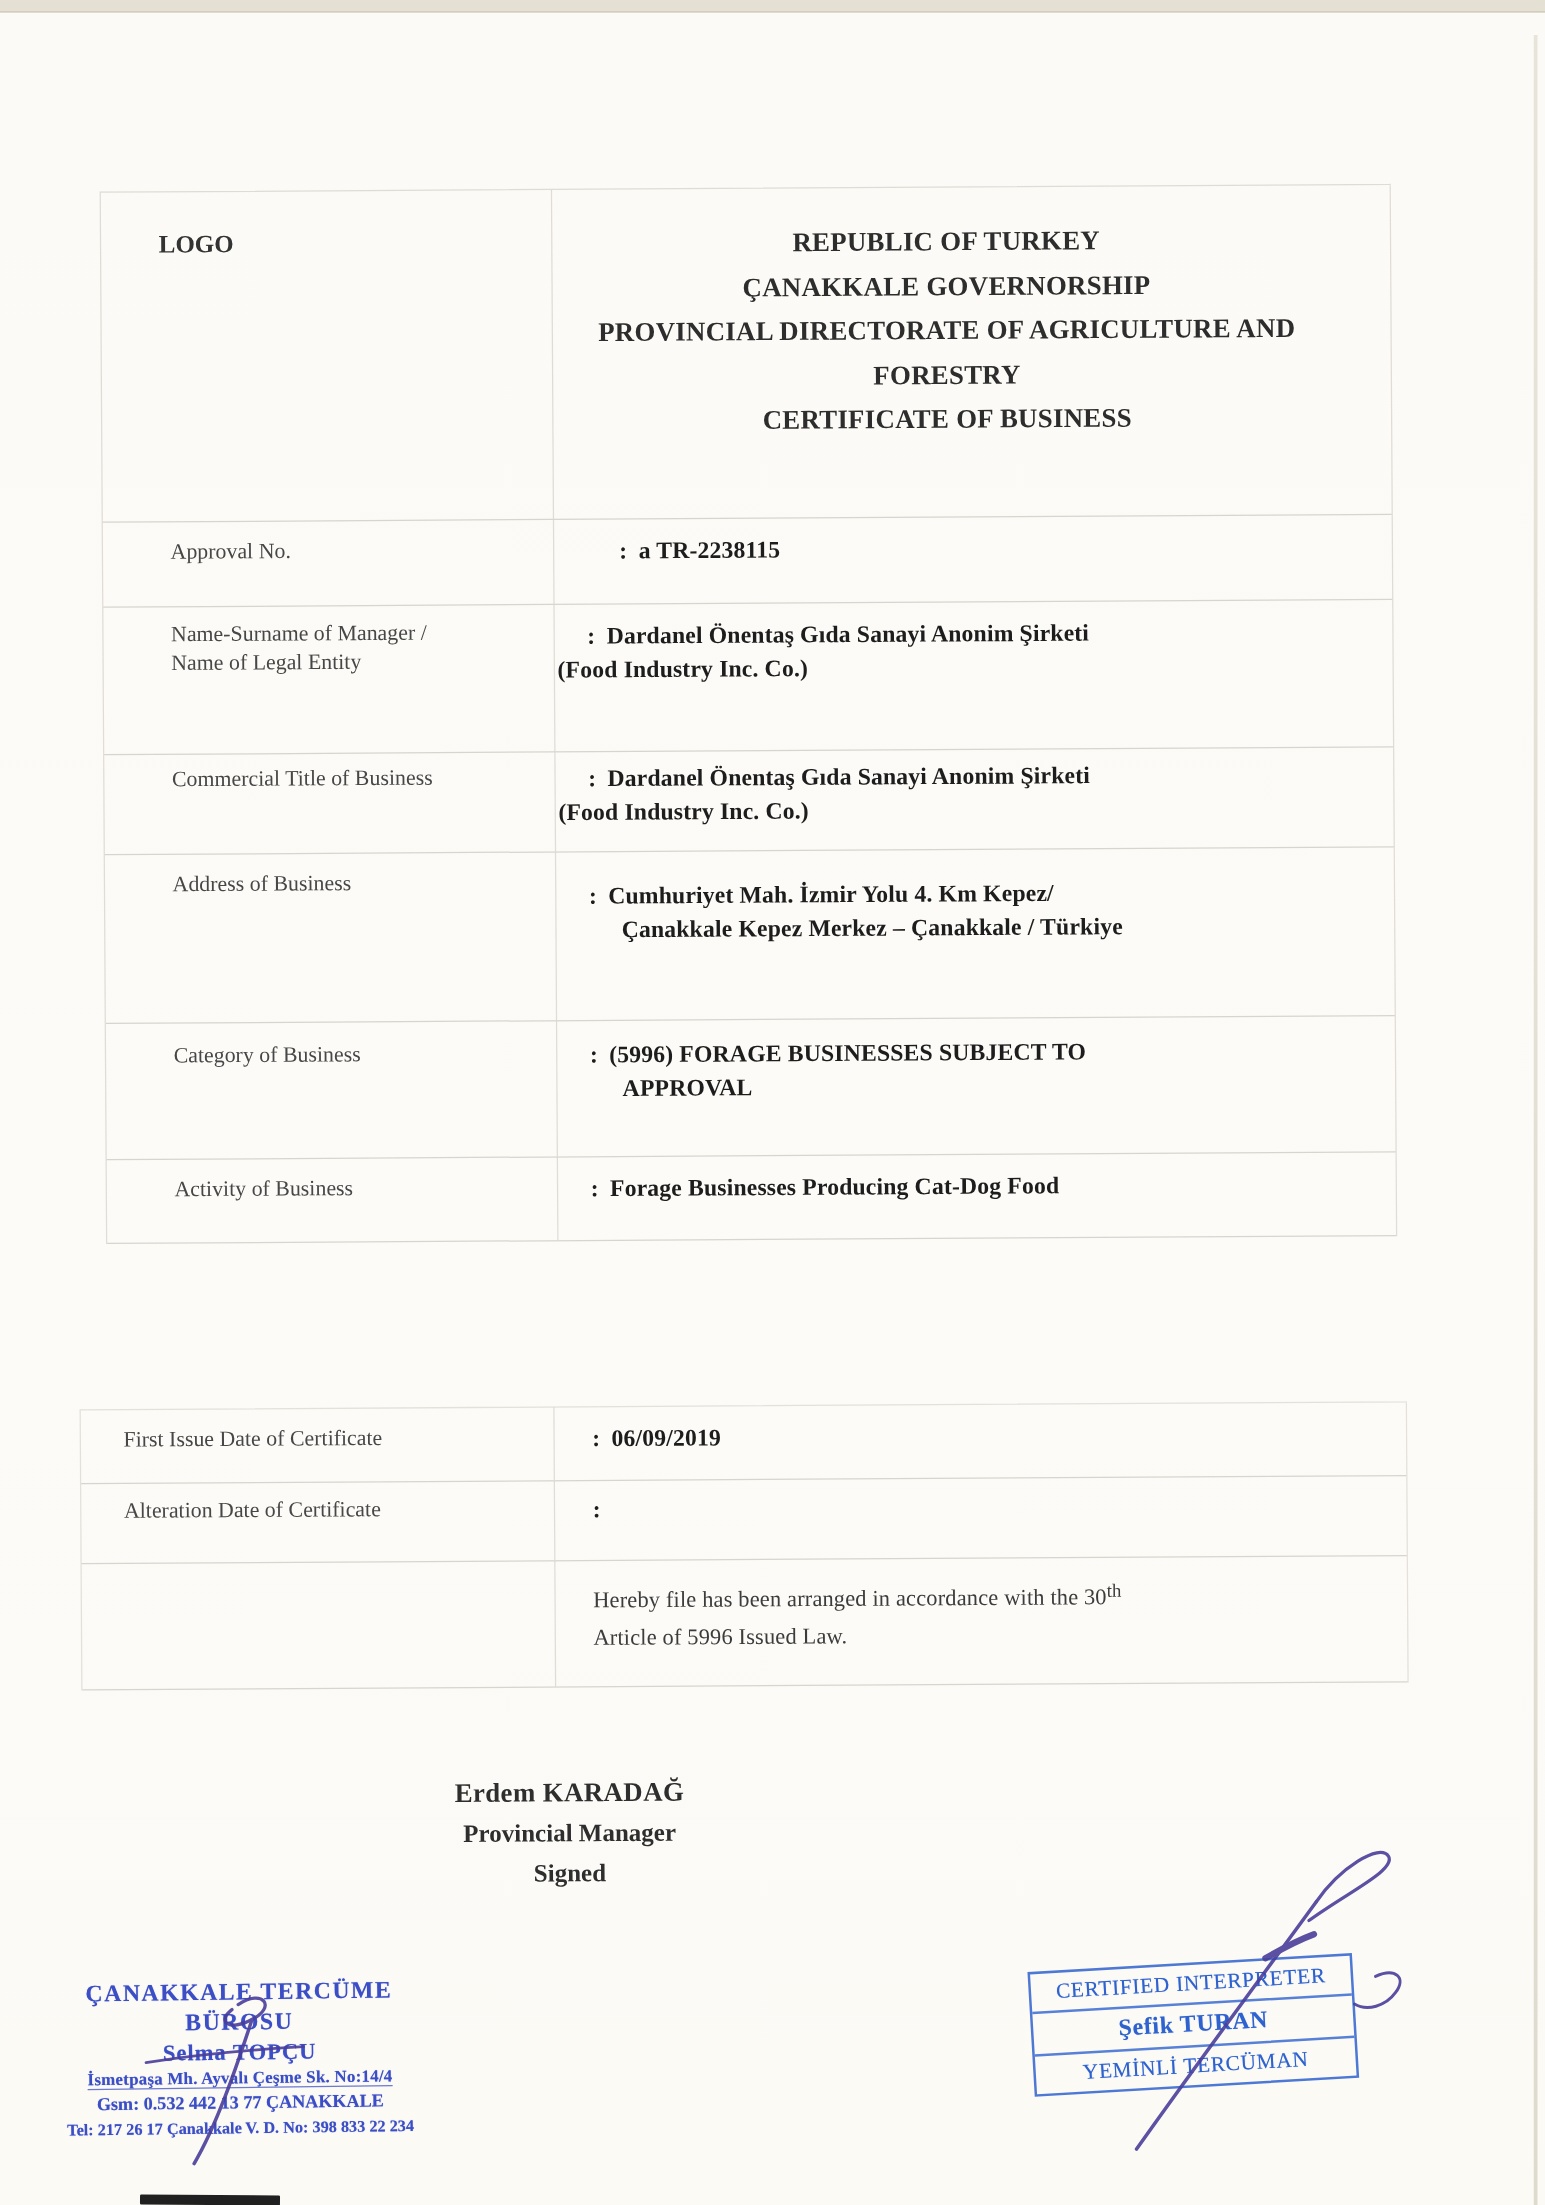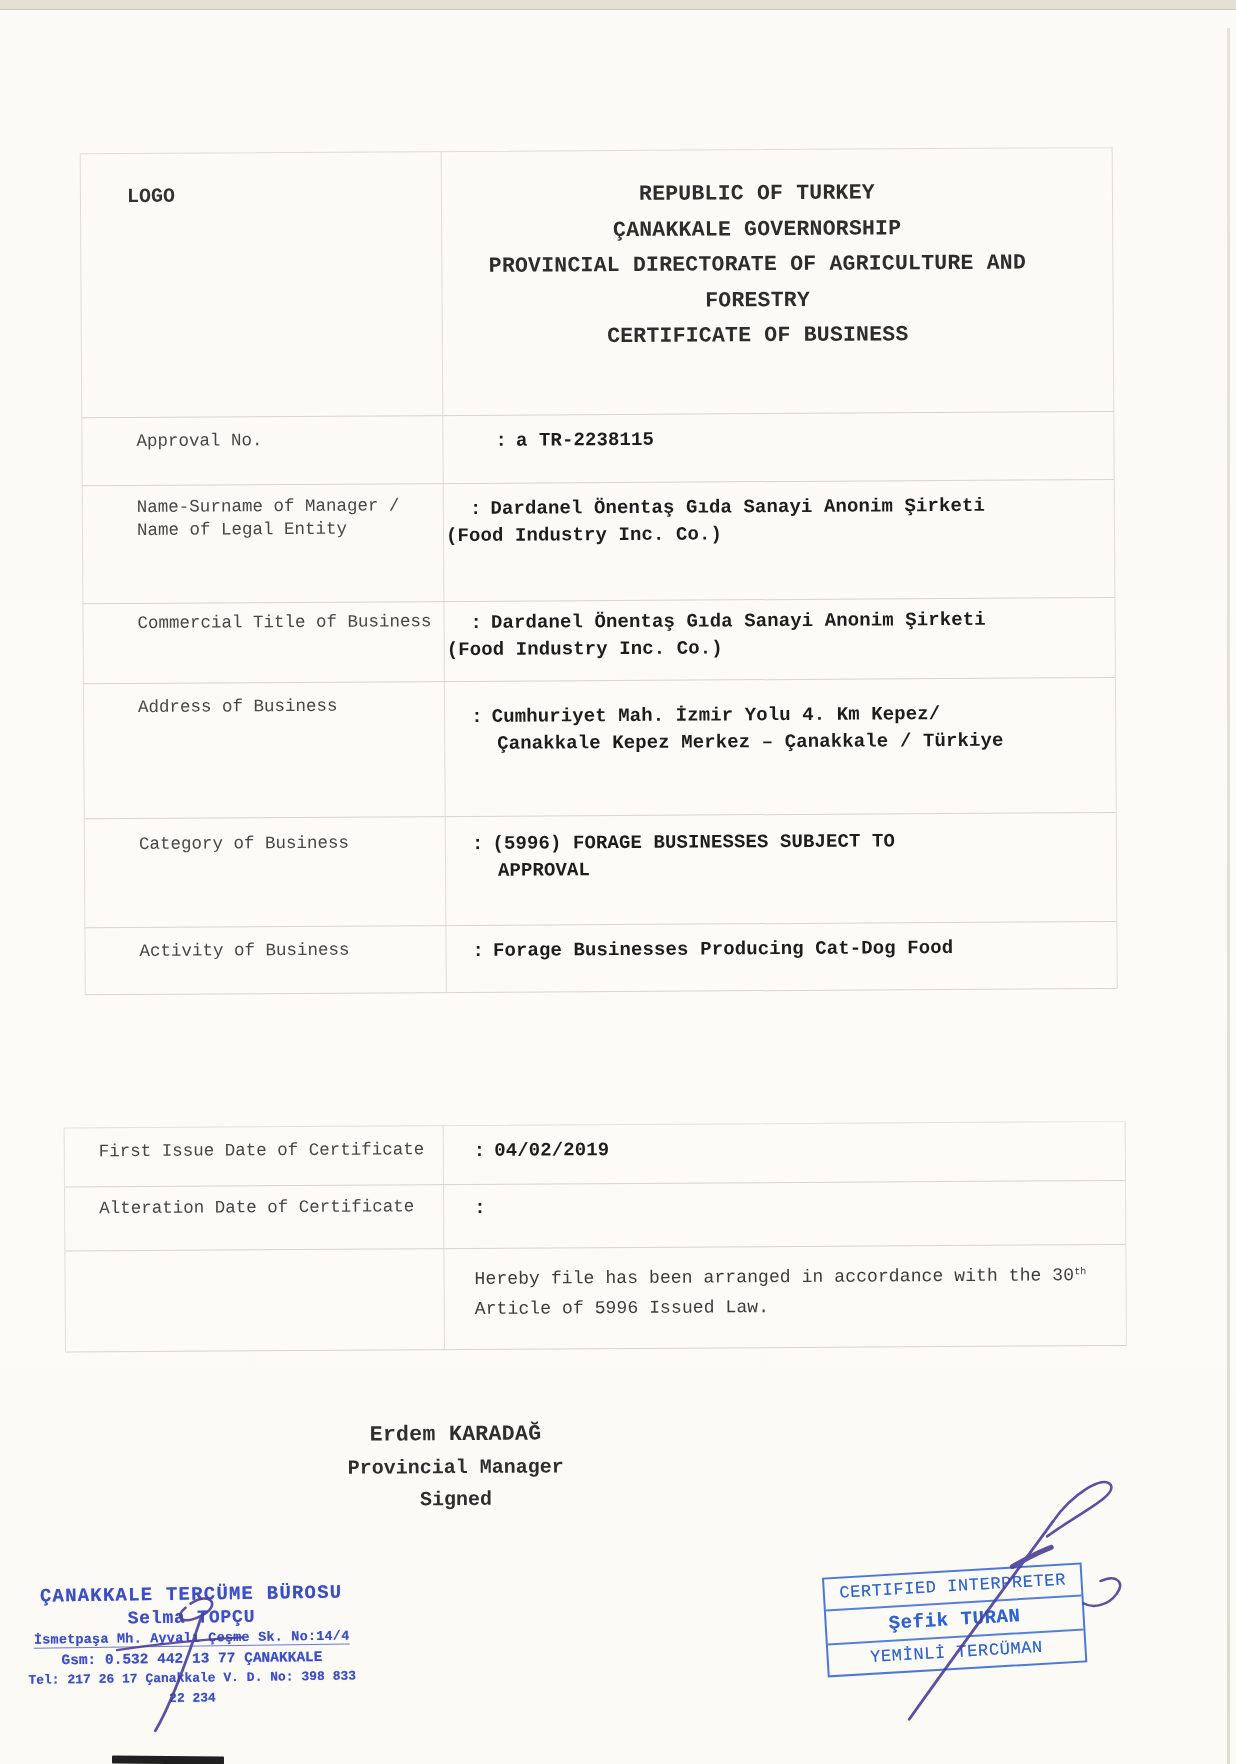--- a/index.html
+++ b/index.html
@@ -1,19 +1,19 @@
 <!DOCTYPE html>
 <html><head>
 <meta charset="utf-8">
 <style>
   html,body{margin:0;padding:0;background:#e9e7e0;}
   .page{
     position:relative; width:1236px; height:1764px; overflow:hidden;
     background:linear-gradient(180deg,#fbfaf6 0%,#fcfbf8 60%,#fbfaf5 100%);
-    font-family:Liberation Mono, monospace; color:#2b2b2b;
+    font-family:Liberation Serif, serif; color:#2b2b2b;
   }
   
   .scan-top-band{position:absolute;left:0;top:0;width:100%;height:9px;background:#e4e0d3;border-bottom:1px solid #cdc7b5;}
   .scan-right-edge{position:absolute;left:1227px;top:28px;width:3px;height:1736px;background:linear-gradient(180deg,#dcd8cb,#cfc9b8);opacity:.65;}
   .scan-bottom-mark{position:absolute;left:112px;top:1756px;width:112px;height:8px;background:#202020;transform:rotate(.4deg);border-radius:1px;}
   .sheet{position:absolute;inset:0;transform:rotate(-0.35deg);transform-origin:620px 860px;}
 
   
   .cert-table{
     position:absolute;left:84px;top:150px;width:1031px;
@@ -48,21 +48,21 @@
   .dates-table{
     position:absolute;left:62px;top:1124px;width:1060px;
     border:1px solid rgba(158,152,136,.26);border-bottom:none;
   }
   .dates-table .lcell{width:378px;padding-left:34px;}
   .dates-table .vcell{padding-left:30px;}
   .trow.d0{height:58px;}
   .trow.d1{height:63px;} .trow.d1 .lcell{padding-top:10px;} .trow.d1 .vcell{padding-top:10px;}
   .trow.dnote{height:100px;}
   .note-text{font-weight:normal;font-size:18px;line-height:30px;color:#3c3c3c;letter-spacing:.1px;}
-  .note-text sup{font-size:10px;vertical-align:6px;margin-top:20px;}
+  .note-text sup{font-size:15px;vertical-align:6px;margin-top:20px;}
 
   
   .signatory{position:absolute;left:292px;top:1416px;width:320px;text-align:center;
              font-weight:bold;color:#2e2e2e;}
   .signatory .sg-name{font-size:21.5px;line-height:34px;letter-spacing:.3px;}
   .signatory .sg-title{font-size:20px;line-height:33px;}
   .signatory .sg-status{font-size:20px;line-height:31px;}
 
   
   .translator-stamp{position:absolute;left:22px;top:1580px;width:330px;text-align:center;
@@ -155,21 +155,21 @@
         <div class="vcell">
           <div class="vline"><span class="colon">:</span><span>Forage Businesses Producing Cat-Dog Food</span></div>
         </div>
       </div>
     </div>
 
     <div class="dates-table">
       <div class="trow d0">
         <div class="lcell">First Issue Date of Certificate</div>
         <div class="vcell">
-          <div class="vline"><span class="colon">:</span><span>04/02/2019</span></div>
+          <div class="vline"><span class="colon">:</span><span>06/09/2019</span></div>
         </div>
       </div>
       <div class="trow d1">
         <div class="lcell">Alteration Date of Certificate</div>
         <div class="vcell">
           <div class="vline"><span class="colon">:</span><span></span></div>
         </div>
       </div>
       <div class="trow dnote">
         <div class="lcell"></div>

